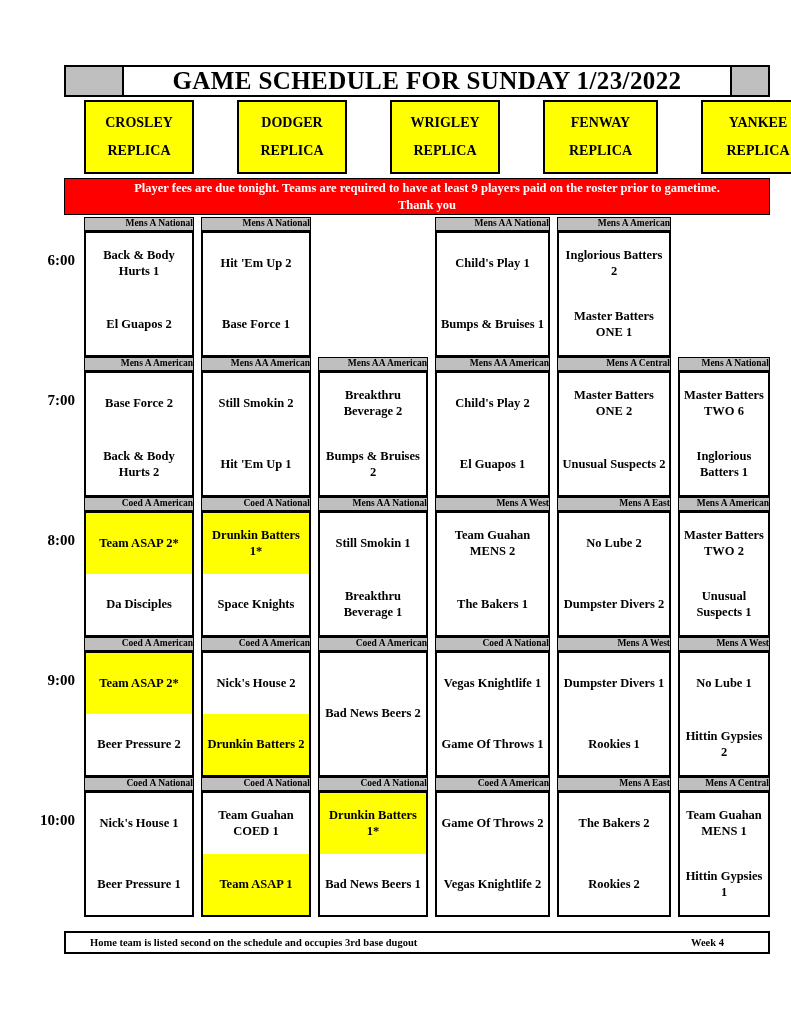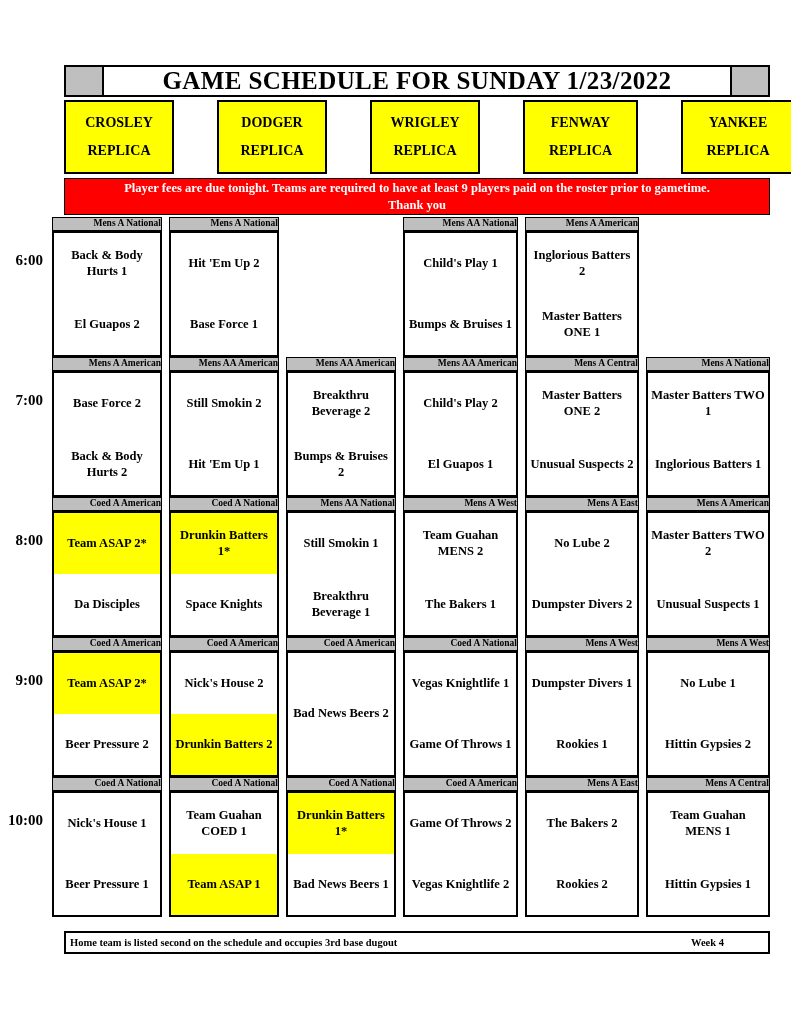--- a/index.html
+++ b/index.html
@@ -11,42 +11,42 @@
   *{box-sizing:border-box;margin:0;padding:0;}
   html,body{background:#ffffff;}
   body{
     width:791px;height:1024px;
     font-family:"Liberation Serif","DejaVu Serif",serif;
     color:#000;
   }
   .sheet{position:relative;width:791px;height:1024px;background:#fff;overflow:hidden;}
   .wrap{position:absolute;left:0;top:65px;width:770px;}
 
-  .row-indent{margin-left:64px;}
+  .row-indent{margin-left:64px;padding-left:20px;}
 
   .title-row{display:flex;height:32px;background:var(--gray);border:2px solid var(--border);}
   .title-spacer{width:38px;background:var(--gray);}
   .title-spacer.left{border-right:2px solid var(--border);}
   .title-spacer.right{border-left:2px solid var(--border);}
   .title-cell{flex:1;background:#fff;display:flex;align-items:center;justify-content:center;
     font-weight:bold;font-size:25px;letter-spacing:.4px;white-space:nowrap;}
 
   .fields-row{margin-top:3px;display:grid;grid-template-columns:110px 110px 110px 115px 114px 1fr;
     column-gap:7px;height:74px;gap:43px;}
   .field-cell{background:var(--yellow);border:2px solid var(--border);display:flex;flex-direction:column;
     align-items:center;justify-content:space-evenly;font-weight:bold;font-size:14px;text-align:center;}
 
   .notice-row{margin-top:4px;background:var(--red);color:#ffffff;border:1px solid var(--border);height:37px;
     display:flex;flex-direction:column;align-items:center;justify-content:center;
     font-weight:bold;font-size:12.5px;line-height:1.3;}
   .notice-line{white-space:nowrap;}
 
   .blocks{margin-top:2px;}
   .block-row{display:flex;}
-  .time-gutter{width:52px;position:relative;background:#fff;}
+  .time-gutter{width:84px;position:relative;background:#fff;}
   .time-label{position:absolute;top:35px;right:9px;font-weight:bold;font-size:15px;}
   .games-grid{flex:1;display:grid;grid-template-columns:110px 110px 110px 115px 114px 1fr;column-gap:7px;}
   .game-col{display:flex;flex-direction:column;}
   .game-col.empty{background:#fff;}
   .league-bar{height:14px;background:var(--gray);border:1px solid var(--border);
     font-weight:bold;font-size:9.5px;line-height:11px;text-align:right;overflow:hidden;}
   .game-cell{height:126px;border:2px solid var(--border);background:#fff;display:flex;flex-direction:column;}
   .team-half{flex:1;display:flex;align-items:center;justify-content:center;text-align:center;
     font-weight:bold;font-size:12.5px;line-height:1.25;padding:0 3px;}
   .team-half.hl{background:var(--yellow);}
@@ -174,21 +174,21 @@
             <div class="game-col">
               <div class="league-bar">Mens A Central</div>
               <div class="game-cell">
                 <div class="team-half">Master Batters ONE 2</div>
                 <div class="team-half">Unusual Suspects 2</div>
               </div>
             </div>
             <div class="game-col">
               <div class="league-bar">Mens A National</div>
               <div class="game-cell">
-                <div class="team-half">Master Batters TWO 1</div>
+                <div class="team-half">Master Batters TWO 6</div>
                 <div class="team-half">Inglorious Batters 1</div>
               </div>
             </div>
           </div>
         </div>
         <div class="block-row">
           <div class="time-gutter">
             <div class="time-label">8:00</div>
           </div>
           <div class="games-grid">

